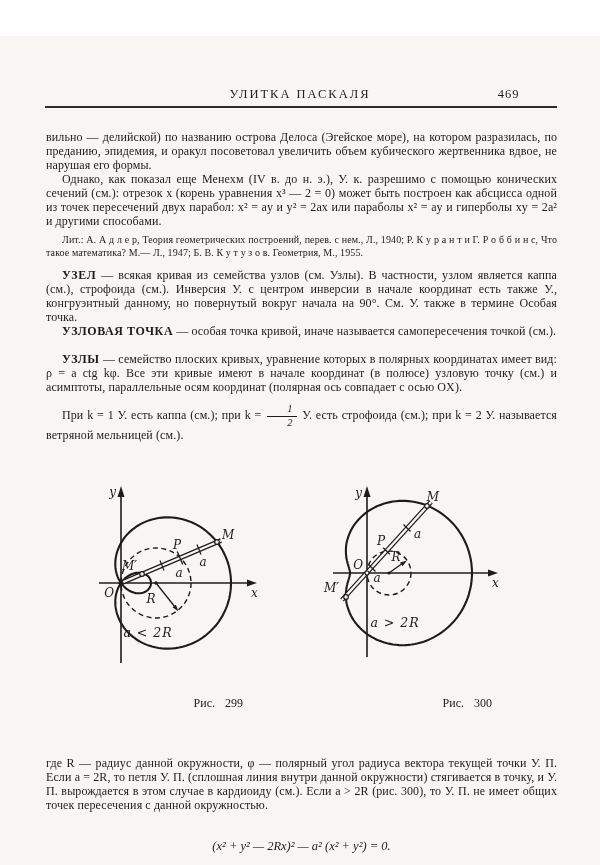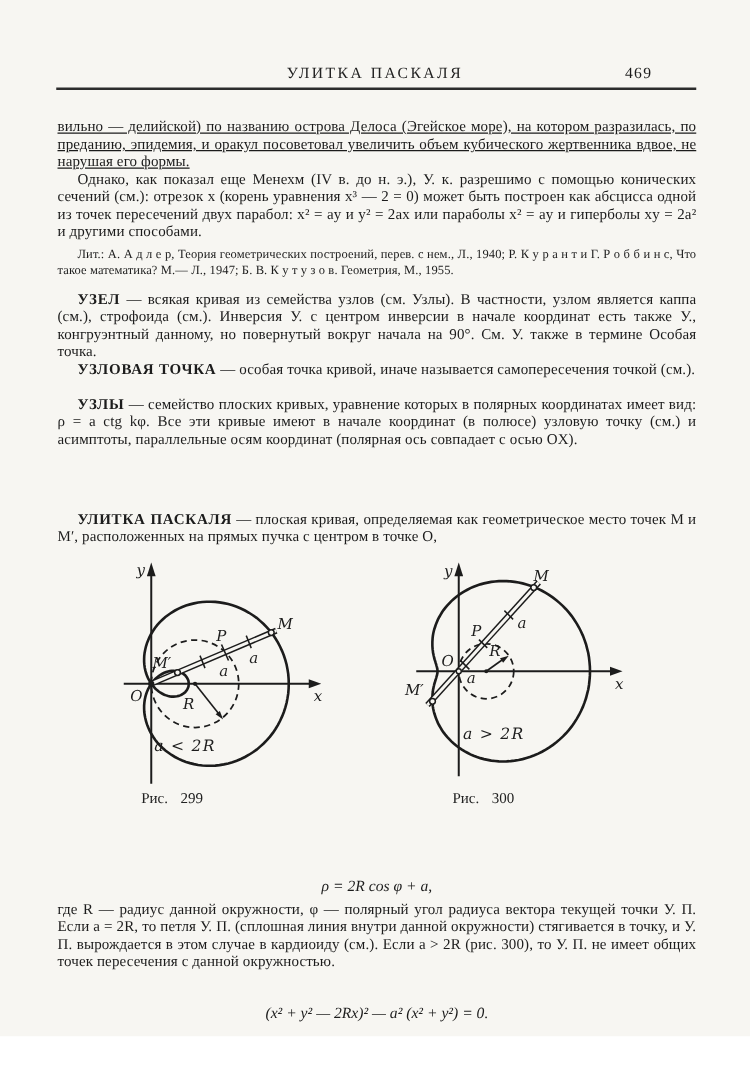--- a/index.html
+++ b/index.html
@@ -1,67 +1,68 @@
 <!DOCTYPE html>
 <html><head>
 <meta charset="utf-8">
 <style>
   html,body{margin:0;padding:0;}
   #page{
     position:relative;width:600px;height:829px;overflow:hidden;
     background:#f7f6f2;color:#1c1c1c;
     font-family:"Liberation Serif","DejaVu Serif",serif;
+    margin-top:36px;
   }
   .abs{position:absolute;}
   #hdr-title{left:0;top:51px;width:600px;text-align:center;font-size:12.5px;letter-spacing:2px;color:#222;}
-  #hdr-page{left:500px;top:51px;width:57px;text-align:left;font-size:12.5px;letter-spacing:1px;}
+  #hdr-page{left:480px;top:51px;width:57px;text-align:center;font-size:12.5px;letter-spacing:1px;}
   #hdr-rule{left:45px;top:70px;width:512px;height:2px;background:#2c2c2c;}
   .body-par{
     left:46px;width:511px;font-size:12px;line-height:14px;
     text-align:justify;letter-spacing:.1px;
   }
   .indent{text-indent:16px;}
   .term{font-weight:bold;letter-spacing:.6px;}
   .lit{font-size:10px;line-height:13px;}
   .formula{left:46px;width:511px;text-align:center;font-style:italic;font-size:12.5px;}
   .frac{display:inline-block;vertical-align:-7px;text-align:center;font-style:italic;font-size:10.5px;line-height:1;margin:0 2px;}
   .frac .num{display:block;padding:0 4px 1px;border-bottom:1px solid #1c1c1c;}
   .frac .den{display:block;padding:1px 4px 0;}
   .fig{left:0;top:445px;width:250px;height:192px;}
   #fig299{left:50px;}
   #fig300{left:310px;}
   svg text{font-family:"DejaVu Serif","Liberation Serif",serif;font-style:italic;font-size:12px;fill:#1c1c1c;}
   svg .cond{font-size:12.5px;letter-spacing:1px;}
-  .caption{top:631px;width:130px;text-align:left;font-size:12px;word-spacing:7px;color:#222;}
+  .caption{top:660px;width:130px;text-align:right;font-size:12px;word-spacing:7px;color:#222;}
   #cap299{left:113px;}
   #cap300{left:362px;}
 </style>
 </head>
 <body>
 
 <div id="page">
 
   <div class="abs" id="hdr-title">УЛИТКА ПАСКАЛЯ</div>
   <div class="abs" id="hdr-page">469</div>
   <div class="abs" id="hdr-rule"></div>
 
-  <div class="abs body-par" style="top:94px;text-decoration:underline;">вильно — делийской) по названию острова Делоса (Эгейское море), на котором разразилась, по преданию, эпидемия, и оракул посоветовал увеличить объем кубического жертвенника вдвое, не нарушая его формы.</div>
+  <div class="abs body-par" style="top:94px;">вильно — делийской) по названию острова Делоса (Эгейское море), на котором разразилась, по преданию, эпидемия, и оракул посоветовал увеличить объем кубического жертвенника вдвое, не нарушая его формы.</div>
 
   <div class="abs body-par indent" style="top:136px;">Однако, как показал еще Менехм (IV в. до н. э.), У. к. разрешимо с помощью конических сечений (см.): отрезок x (корень уравнения x³ — 2 = 0) может быть построен как абсцисса одной из точек пересечений двух парабол: x² = ay и y² = 2ax или параболы x² = ay и гиперболы xy = 2a² и другими способами.</div>
 
   <div class="abs body-par indent lit" style="top:197px;">Лит.: А. А д л е р, Теория геометрических построений, перев. с нем., Л., 1940; Р. К у р а н т  и  Г. Р о б б и н с, Что такое математика? М.— Л., 1947; Б. В. К у т у з о в. Геометрия, М., 1955.</div>
 
   <div class="abs body-par indent" style="top:232px;font-family:Liberation Serif, serif;"><b class="term">УЗЕЛ</b><span> — всякая кривая из семейства узлов (см. Узлы). В частности, узлом является каппа (см.), строфоида (см.). Инверсия У. с центром инверсии в начале координат есть также У., конгруэнтный данному, но повернутый вокруг начала на 90°. См. У. также в термине Особая точка.</span></div>
 
   <div class="abs body-par indent" style="top:288px;"><b class="term">УЗЛОВАЯ ТОЧКА</b><span> — особая точка кривой, иначе называется самопересечения точкой (см.).</span></div>
 
   <div class="abs body-par indent" style="top:316px;"><b class="term">УЗЛЫ</b><span> — семейство плоских кривых, уравнение которых в полярных координатах имеет вид: ρ = a ctg kφ. Все эти кривые имеют в начале координат (в полюсе) узловую точку (см.) и асимптоты, параллельные осям координат (полярная ось совпадает с осью OX).</span></div>
 
+  <div class="abs body-par indent" style="top:368px;"><span>При k = 1 У. есть каппа (см.); при k = </span><span class="frac"><span class="num">1</span><span class="den">2</span></span><span> У. есть строфоида (см.); при k = 2 У. называется ветряной мельницей (см.).</span></div>
 
-  <div class="abs body-par indent" style="top:408px;"><b class="term">УЛИТКА ПАСКАЛЯ</b><span> — плоская кривая, определяемая как геометрическое место точек M и M′, расположенных на прямых пучка с центром в точке O,</span></div>
 
   <svg class="abs fig" id="fig299" viewBox="0 0 250 192">
 
     <line x1="71" y1="12" x2="71" y2="182" stroke="#1c1c1c" stroke-width="1.6"></line>
     <polygon points="71,5 67.5,16 74.5,16" fill="#1c1c1c"></polygon>
     <line x1="49" y1="102" x2="201" y2="102" stroke="#1c1c1c" stroke-width="1.6"></line>
     <polygon points="207,102 197,98.4 197,105.6" fill="#1c1c1c"></polygon>
 
     <circle cx="106" cy="102" r="35" fill="none" stroke="#1c1c1c" stroke-width="1.4" stroke-dasharray="5 3.5"></circle>
     <circle cx="106" cy="102" r="1.7" fill="#1c1c1c"></circle>
@@ -128,20 +129,19 @@
     <text x="71" y="64" text-anchor="middle">P</text>
     <text x="123" y="20" text-anchor="middle">M</text>
     <text x="104" y="57">a</text>
     <text x="67" y="101" text-anchor="middle">a</text>
     <text x="86" y="80" text-anchor="middle">R</text>
     <text x="85" y="146" text-anchor="middle" class="cond">a &gt; 2R</text>
   </svg>
   <div class="abs caption" id="cap300">Рис. 300</div>
 
 
-  <div class="abs formula" style="top:702px;">ρ = 2R cos φ + a,</div>
 
   <div class="abs body-par" style="top:720px;">где R — радиус данной окружности, φ — полярный угол радиуса вектора текущей точки У. П. Если a = 2R, то петля У. П. (сплошная линия внутри данной окружности) стягивается в точку, и У. П. вырождается в этом случае в кардиоиду (см.). Если a &gt; 2R (рис. 300), то У. П. не имеет общих точек пересечения с данной окружностью.</div>
 
 
   <div class="abs formula" style="top:803px;text-align:center;">(x² + y² — 2Rx)² — a² (x² + y²) = 0.</div>
 
 </div>
 
 </body></html>

